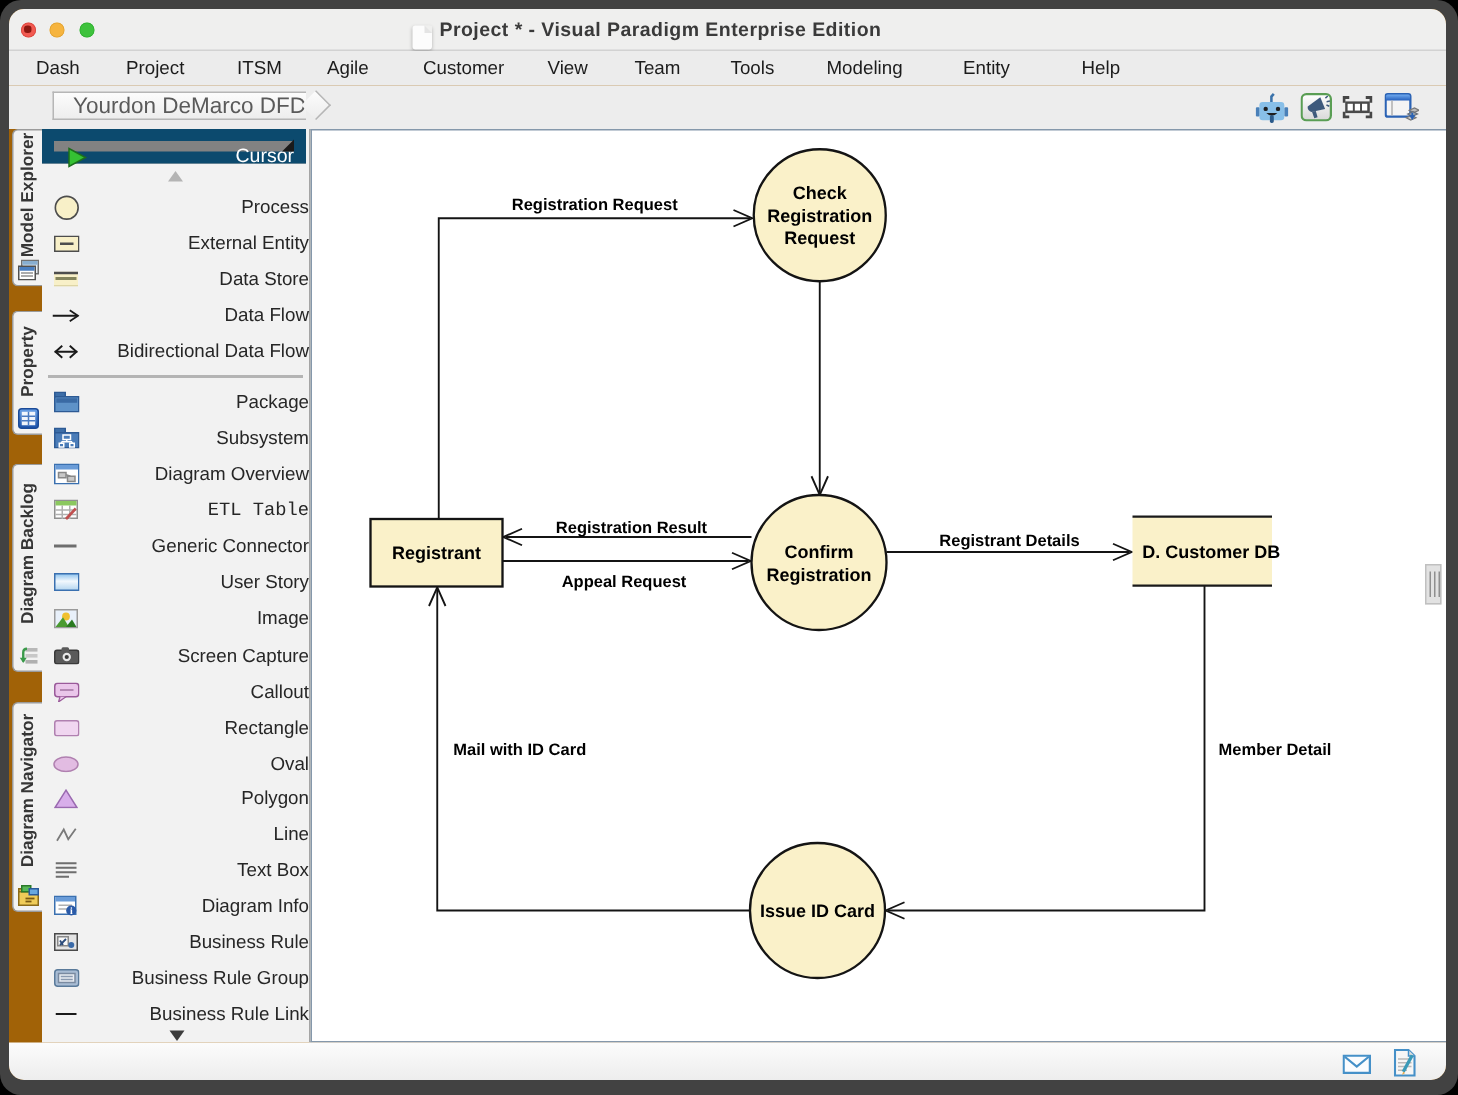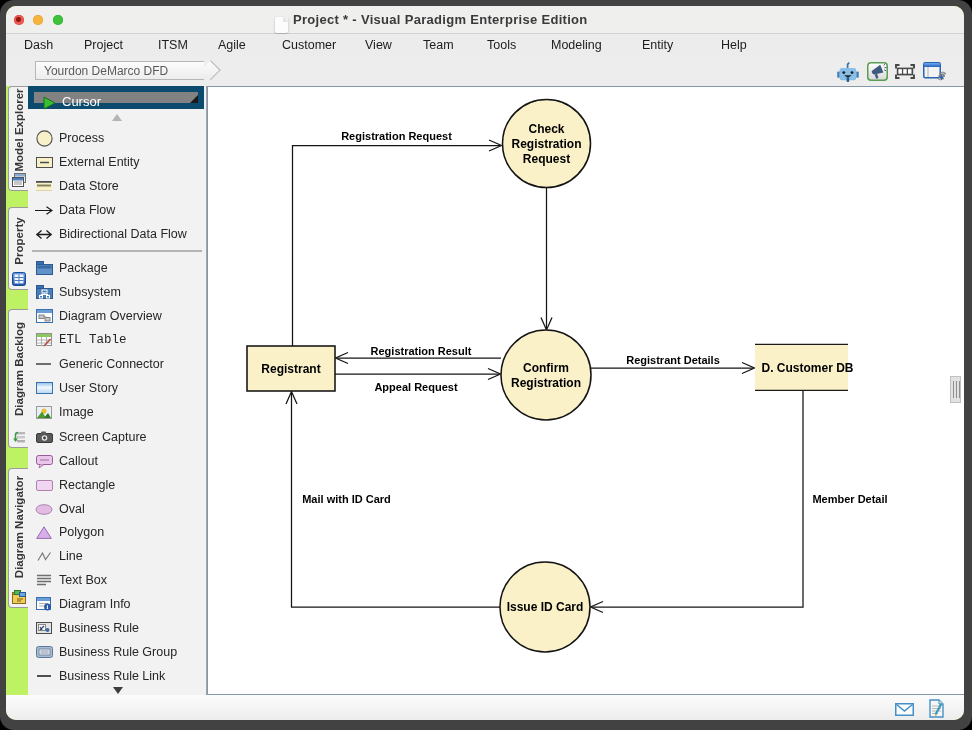--- a/index.html
+++ b/index.html
@@ -1,40 +1,40 @@
 <!DOCTYPE html>
 <html><head>
 <meta charset="utf-8">
 <style>
 * { margin:0; padding:0; box-sizing:border-box; }
 html,body { width:972px; height:730px; background:#000; overflow:hidden; }
 body { font-family:"Liberation Sans", sans-serif; }
 #frame { position:absolute; left:0; top:0; width:972px; height:730px; background:#424242; border-radius:14px; }
-#win { position:absolute; left:6px; top:6px; width:958px; height:714px; background:#bef264; border-radius:10px; overflow:hidden; }
+#win { position:absolute; left:6px; top:6px; width:958px; height:714px; background:#a16207; border-radius:10px; overflow:hidden;text-align:right; }
 
 #titlebar { position:absolute; left:0; top:0; width:958px; height:28px; background:#efefee; border-bottom:1px solid #d2d2d2; }
 .light { position:absolute; top:8.5px; width:10px; height:10px; border-radius:50%; }
 #title { position:absolute; left:287px; top:0; height:28px; line-height:27px; font-size:13px; font-weight:bold; color:#3a3a3a; letter-spacing:0.3px; }
 #docico { position:absolute; left:269px; top:11px; width:13px; height:16px; background:#fcfcfc; border-radius:2px; box-shadow:0 1px 2.5px rgba(0,0,0,0.25); }
 #docico:before { content:""; position:absolute; right:0; top:0; border-style:solid; border-width:0 5px 5px 0; border-color:#efefee #efefee #e4e4e4 #e4e4e4; }
 
 #menubar { position:absolute; left:0; top:28px; width:958px; height:23px; background:#ececec;padding-left:24px; }
 #menubar span { position:absolute; top:0; height:23px; line-height:22px; font-size:12.5px; color:#1c1c1c; }
 
 #toolbar { position:absolute; left:0; top:51px; width:958px; height:29px; background:#ededed; }
-#crumb { position:absolute; left:29px; top:3.5px; width:169px; height:19px; background:linear-gradient(#fcfcfc,#ededed); border:1px solid #b6b6b6; border-right:none; line-height:18px; font-size:12px; color:#5a5a5a; padding-left:8px; }
+#crumb { position:absolute; left:29px; top:3.5px; width:169px; height:19px; background:linear-gradient(#fcfcfc,#ededed); border:1px solid #b6b6b6; border-right:none; line-height:18px; font-size:15px; color:#5a5a5a; padding-left:8px; }
 #crumbarrow { position:absolute; left:197.7px; top:6.25px; width:13.5px; height:13.5px; background:linear-gradient(135deg,#fcfcfc,#ededed); border:1px solid #b6b6b6; border-left:none; border-bottom:none; transform:rotate(45deg); }
 .tbico { position:absolute; top:55px; }
 
 .stab { position:absolute; left:2px; width:20px; background:#f2f2f2; border:1px solid #9b9b9b; border-right:none; border-radius:4px 0 0 4px; }
 .stabtxt { position:absolute; left:9.5px; font-size:11.5px; font-weight:bold; color:#363636; white-space:nowrap; transform:translate(-50%,-50%) rotate(-90deg); }
 .stabico { position:absolute; left:3px; }
 
 #palette { position:absolute; left:22px; top:80px; width:179px; height:609px; background:#f2f2f2; border-right:1px solid #a5a5a5; }
-#cursorrow { position:absolute; left:0; top:0; width:176px; height:23px; background:#828282; border:6px solid #0c4a6e; color:#fff; font-size:13px; line-height:19px; padding-left:28px; }
+#cursorrow { position:absolute; left:0; top:0; width:176px; height:23px; background:#828282; border:8px solid #0c4a6e; color:#fff; font-size:13px; line-height:19px; padding-left:28px; }
 #cursorrow svg { position:absolute; left:8px; top:3px; }
 #cursorcorner { position:absolute; right:0; bottom:0; border-style:solid; border-width:0 0 8px 8px; border-color:transparent transparent #1a1a1a transparent; }
 .prow { position:absolute; left:0; width:178px; height:24px; line-height:24px; font-size:12.5px; color:#262626; padding-left:31px; }
 .pico { position:absolute; left:7px; top:3px; width:18px; height:18px; display:flex; align-items:center; justify-content:center; }
 #upar { position:absolute; left:84px; top:28px; border-style:solid; border-width:0 5px 7px 5px; border-color:transparent transparent #b4b4b4 transparent; }
 #downar { position:absolute; left:84.5px; top:601px; border-style:solid; border-width:7px 5px 0 5px; border-color:#3c3c3c transparent transparent transparent; }
 #psep { position:absolute; left:4px; top:164px; width:170px; height:1.5px; background:#b4b4b4; }
 
 #canvas { position:absolute; left:201px; top:80px; width:757px; height:609px; background:#fff; border:1px solid #8598ab; border-right:none; }
 #scrollthumb { position:absolute; left:944px; top:370px; width:11px; height:27px; background:#e2e2e2; border:1px solid #c0c0c0; }

